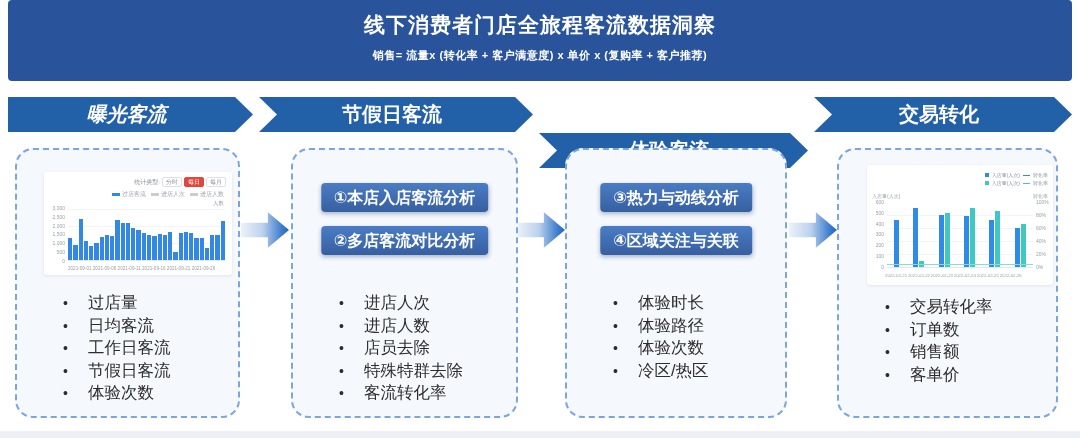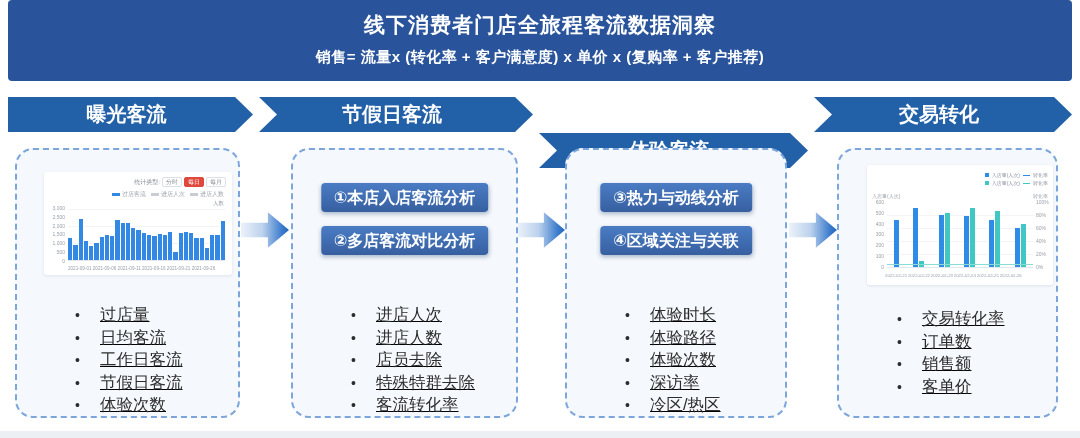--- a/index.html
+++ b/index.html
@@ -3,27 +3,27 @@
 <meta charset="utf-8">
 <style>
   html,body{margin:0;padding:0;background:#fff;}
   .root{position:relative;width:1080px;height:438px;background:#fff;overflow:hidden;
         font-family:"Liberation Sans","DejaVu Sans",sans-serif;}
 
   
   .hdr{position:absolute;left:8px;top:0;width:1064px;height:81px;background:#29549B;
        border-radius:4px;color:#fff;text-align:center;}
   .hdr-title{margin-top:11px;font-size:21px;font-weight:bold;letter-spacing:1px;}
-  .hdr-formula{margin-top:9px;font-size:15px;font-weight:bold;letter-spacing:.5px;}
+  .hdr-formula{margin-top:9px;font-size:11px;font-weight:bold;letter-spacing:.5px;}
 
   
   .seg{position:absolute;top:97px;height:35px;background:#2260A8;color:#fff;
        font-size:20px;font-weight:bold;display:flex;align-items:center;justify-content:center;}
   .seg span{transform:translateX(-4px);}
-  .seg-first{clip-path:polygon(0 0,calc(100% - 18px) 0,100% 50%,calc(100% - 18px) 100%,0 100%);}
+  .seg-first{clip-path:polygon(0 0,calc(100% - 18px) 0,100% 50%,calc(100% - 18px) 100%,0 100%);font-style:italic;}
   .seg-mid{clip-path:polygon(0 0,calc(100% - 18px) 0,100% 50%,calc(100% - 18px) 100%,0 100%,18px 50%);}
   .s1{left:8px;width:245px;}
   .s2{left:259px;width:274px;}
   .s3{left:539px;width:269px;margin-top:36px;}
   .s4{left:814px;width:258px;}
 
   
   .box{position:absolute;top:148px;height:270px;border:2px dashed #7CA6DB;border-radius:18px;
        background:#F5F8FC;box-sizing:border-box;}
   .b1{left:15px;width:225px;}
@@ -31,21 +31,21 @@
   .b3{left:565px;width:222px;}
   .b4{left:837px;width:221px;}
 
   
   .flow-arrow{position:absolute;top:209px;width:48px;height:42px;
      background:linear-gradient(90deg,#ECF2FA 0%,#BCD2EC 45%,#3D7CCE 85%,#2167BE 100%);
      clip-path:polygon(0 33%,56% 33%,56% 8%,100% 50%,56% 92%,56% 67%,0 67%);}
   .a1{left:241px;} .a2{left:517px;} .a3{left:789px;}
 
   
-  .bullets{position:absolute;left:0;right:0;top:142px;padding-left:46px;list-style:none;margin:12px;text-decoration:underline;}
+  .bullets{position:absolute;left:0;right:0;top:142px;padding-left:46px;list-style:none;margin:0;}
   .bullets li{font-size:16.5px;line-height:21.6px;color:#2d2d2d;white-space:nowrap;}
   .bullets li::before{content:"•";display:inline-block;width:25px;color:#2d2d2d;font-size:14px;}
   .b4 .bullets{top:146px;}
 
   
   .pill{position:absolute;left:50%;transform:translateX(-50%);white-space:nowrap;
         padding:0 13px;height:29px;line-height:29px;border-radius:4px;text-align:center;
         background:linear-gradient(180deg,#4A7CC4,#375FA0);color:#fff;font-size:16px;font-weight:bold;
         box-shadow:0 2px 4px rgba(30,60,110,.35);}
   .p-top{top:33px;} .p-bot{top:76px;}
@@ -212,21 +212,20 @@
     </ul>
   </section>
 
   <section class="box b3">
     <div class="pill p-top">③热力与动线分析</div>
     <div class="pill p-bot">④区域关注与关联</div>
     <ul class="bullets">
       <li>体验时长</li>
       <li>体验路径</li>
       <li>体验次数</li>
-      <li>深访率</li>
       <li>冷区/热区</li>
     </ul>
   </section>
 
   <section class="box b4">
     <div class="card card2">
       <div class="c2-legend">
         <div class="row">
           <i class="sq m-blue"></i>
             <em>入店量(人次)</em>

